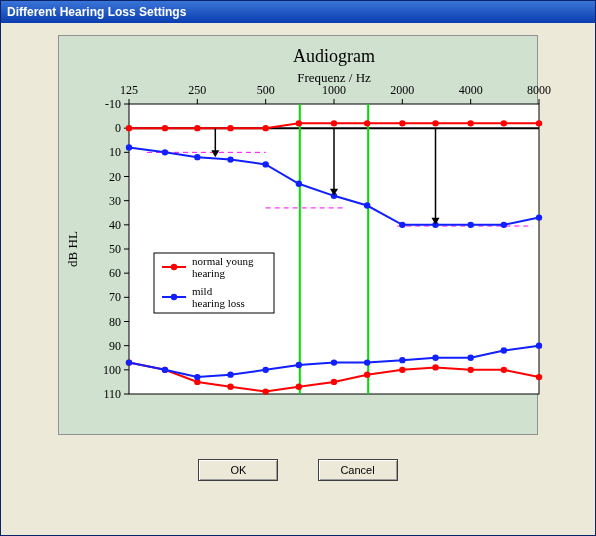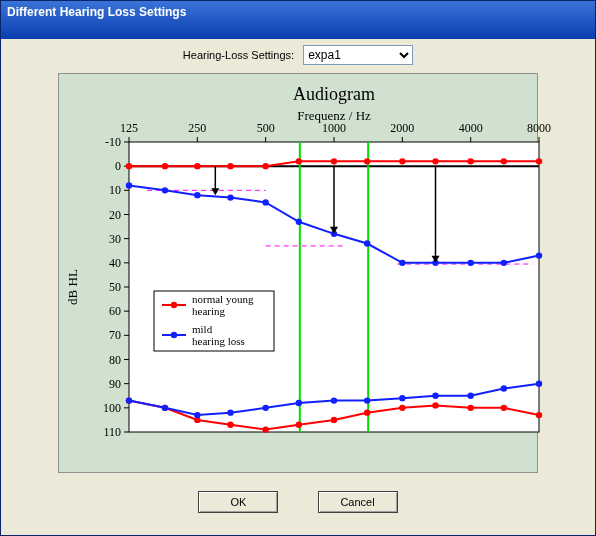--- a/index.html
+++ b/index.html
@@ -11,21 +11,21 @@
   }
   .window {
     width: 596px;
     height: 536px;
     box-sizing: border-box;
     border: 1px solid #0a246a;
     background: #ece9d8;
     position: relative;
   }
   .titlebar {
-    height: 38px;
+    height: 22px;
     background: linear-gradient(to bottom, #3a74d7, #0a3db0);
     color: #fff;
     font-weight: bold;
     font-size: 12px;
     line-height: 22px;
     padding-left: 6px;
   }
   .client {
     position: absolute;
     top: 22px;
@@ -59,21 +59,21 @@
     position: relative;
     padding-top: 8px;
     box-sizing: border-box;
   }
   .chart-frame svg {
     display: block;
     margin: 0 auto;
   }
   .button-row {
     text-align: center;
-    padding-top: 18px;
+    padding-top: 24px;
   }
   .btn {
     width: 80px;
     height: 22px;
     margin: 0 18px;
     font-family: inherit;
     font-size: 11px;
     border: 1px solid #404040;
     background: #ece9d8;
     box-shadow: inset 1px 1px 0 #fff, inset -1px -1px 0 #9e9e9e;
@@ -82,26 +82,20 @@
 </style>
 </head>
 <body>
 
 <div class="window">
   <div class="titlebar">
     <span>Different Hearing Loss Settings</span>
   </div>
   <div class="client">
 
-    <div class="controls-row">
-      <label>Hearing-Loss Settings:</label>
-      <select class="combo">
-        <option>expa1</option>
-      </select>
-    </div>
 
     <div class="chart-frame">
       <svg id="audiogram-svg" width="500" height="380">
           <rect x="70" y="60" width="410" height="290" fill="#ffffff" stroke="#000" stroke-width="1"></rect>
           <text x="275" y="18" text-anchor="middle" font-size="18" font-family="Tahoma" fill="#000">Audiogram</text>
           <text x="275" y="38" text-anchor="middle" font-size="13" font-family="Tahoma" fill="#000">Frequenz / Hz</text>
           <text x="18" y="205" text-anchor="middle" font-size="13" font-family="Tahoma" fill="#000" transform="rotate(-90 18 205)">dB HL</text>
           <line x1="70" y1="60" x2="70" y2="55" stroke="#000"></line>
           <text x="70" y="50" text-anchor="middle" font-size="12" font-family="Tahoma" fill="#000">125</text>
           <line x1="138.33333333333331" y1="60" x2="138.33333333333331" y2="55" stroke="#000"></line>

